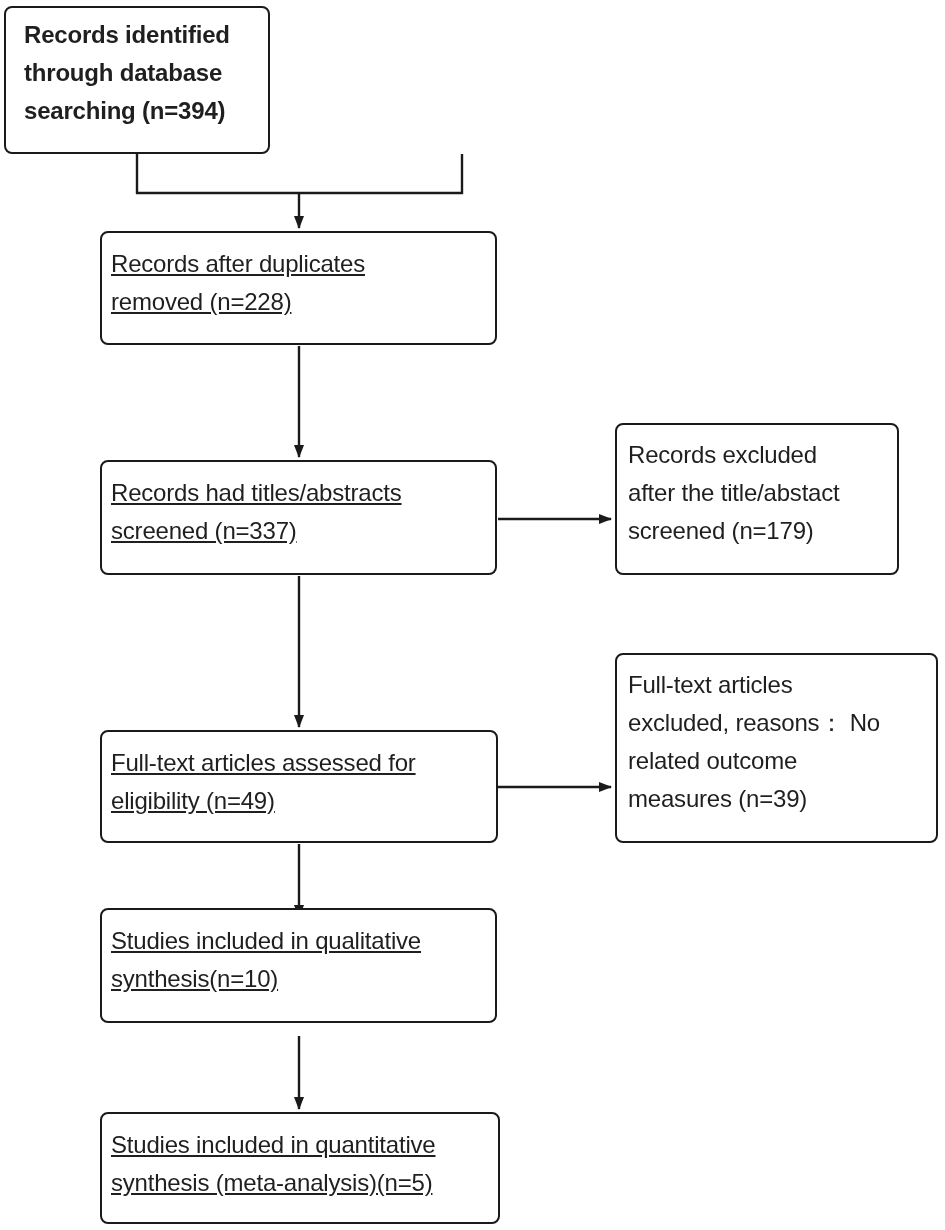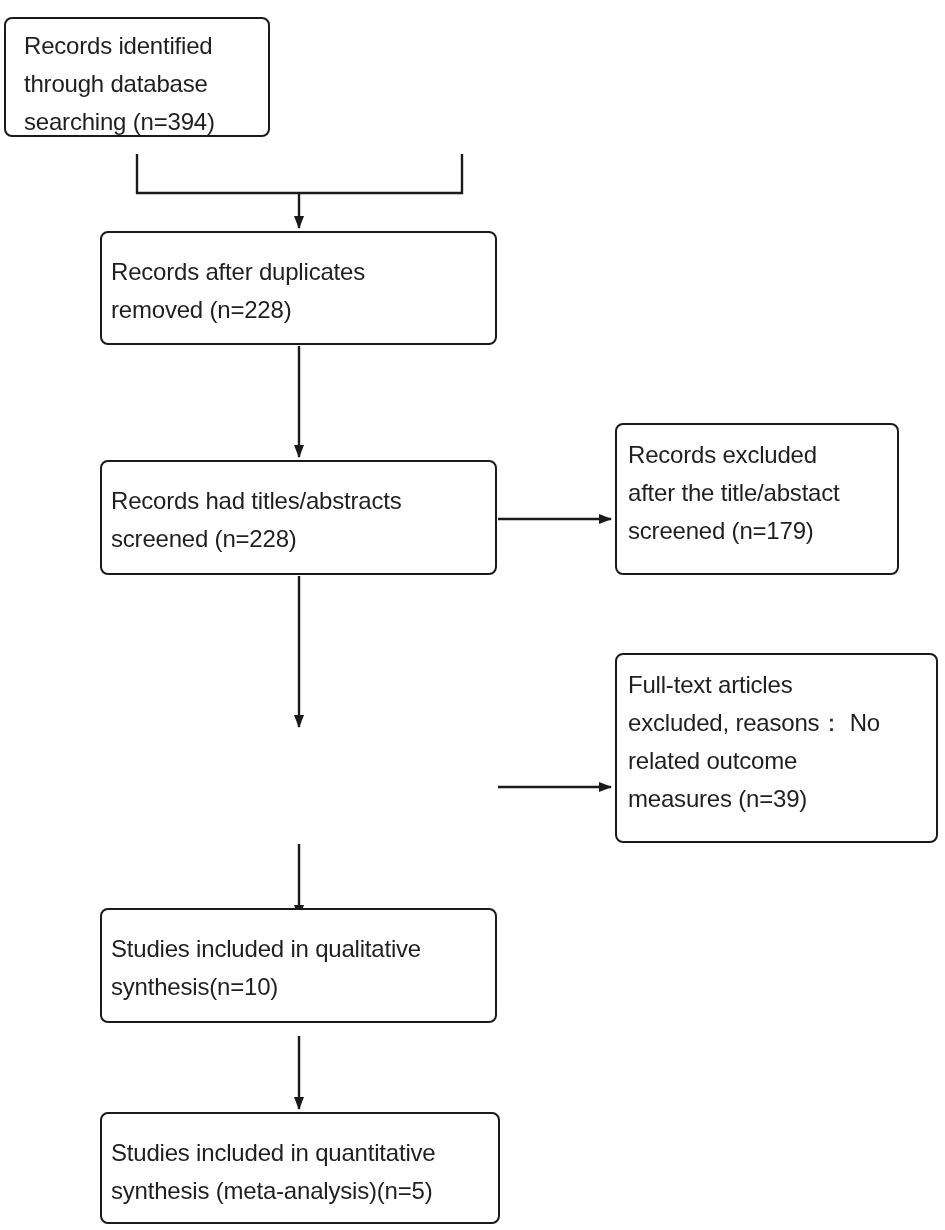--- a/index.html
+++ b/index.html
@@ -30,27 +30,27 @@
     box-sizing: border-box;
     border: 2px solid #1a1a1a;
     border-radius: 8px;
     background: #ffffff;
     font-size: 24px;
     line-height: 38px;
     letter-spacing: -0.2px;
     white-space: pre-line;
   }
   
-  .pad-main  { padding: 20px 10px 8px 9px; }
+  .pad-main  { padding: 12px 10px 8px 9px; text-decoration: underline; }
   
   .pad-top   { padding: 8px 6px 8px 18px; }
   
   .pad-side  { padding: 11px 16px 8px 11px; }
 
-  .box-a { left: 4px;   top: 17px;    width: 266px; height: 120px; }
+  .box-a { left: 4px;   top: 6px;    width: 266px; height: 148px; font-weight: bold; }
   .box-b { left: 330px; top: 6px;    width: 263px; height: 148px; }
   .box-c { left: 100px; top: 231px;  width: 397px; height: 114px; }
   .box-d { left: 100px; top: 460px;  width: 397px; height: 115px; }
   .box-e { left: 615px; top: 423px;  width: 284px; height: 152px; }
   .box-f { left: 100px; top: 730px;  width: 398px; height: 113px; }
   .box-g { left: 615px; top: 653px;  width: 323px; height: 190px; }
   .box-h { left: 100px; top: 908px;  width: 397px; height: 115px; }
   .box-i { left: 100px; top: 1112px; width: 400px; height: 112px; }
 </style>
 </head>
@@ -78,26 +78,28 @@
 
   <div class="box box-a pad-top">Records identified
 through database
 searching (n=394)</div>
 
 
   <div class="box box-c pad-main">Records after duplicates
 removed (n=228)</div>
 
   <div class="box box-d pad-main">Records had titles/abstracts
-screened (n=228)</div>
+screened (n=337)</div>
 
   <div class="box box-e pad-side">Records excluded
 after the title/abstact
 screened (n=179)</div>
 
+  <div class="box box-f pad-main">Full-text articles assessed for
+eligibility (n=49)</div>
 
   <div class="box box-g pad-side">Full-text articles
 excluded, reasons： No
 related outcome
 measures (n=39)</div>
 
   <div class="box box-h pad-main">Studies included in qualitative
 synthesis(n=10)</div>
 
   <div class="box box-i pad-main">Studies included in quantitative

